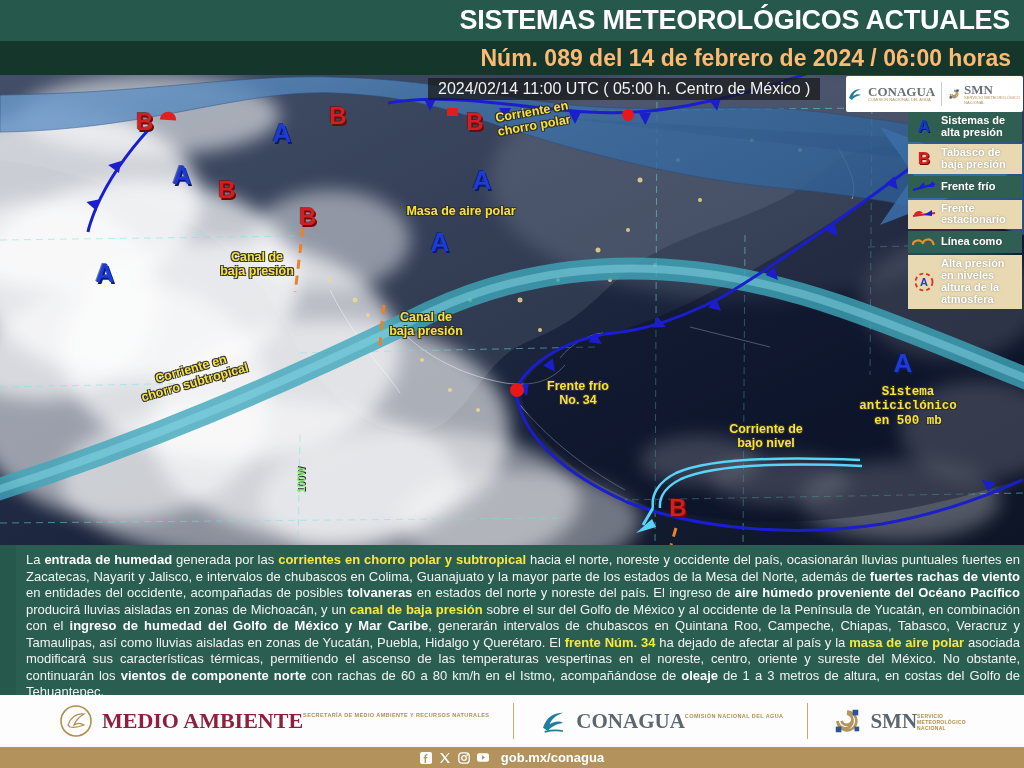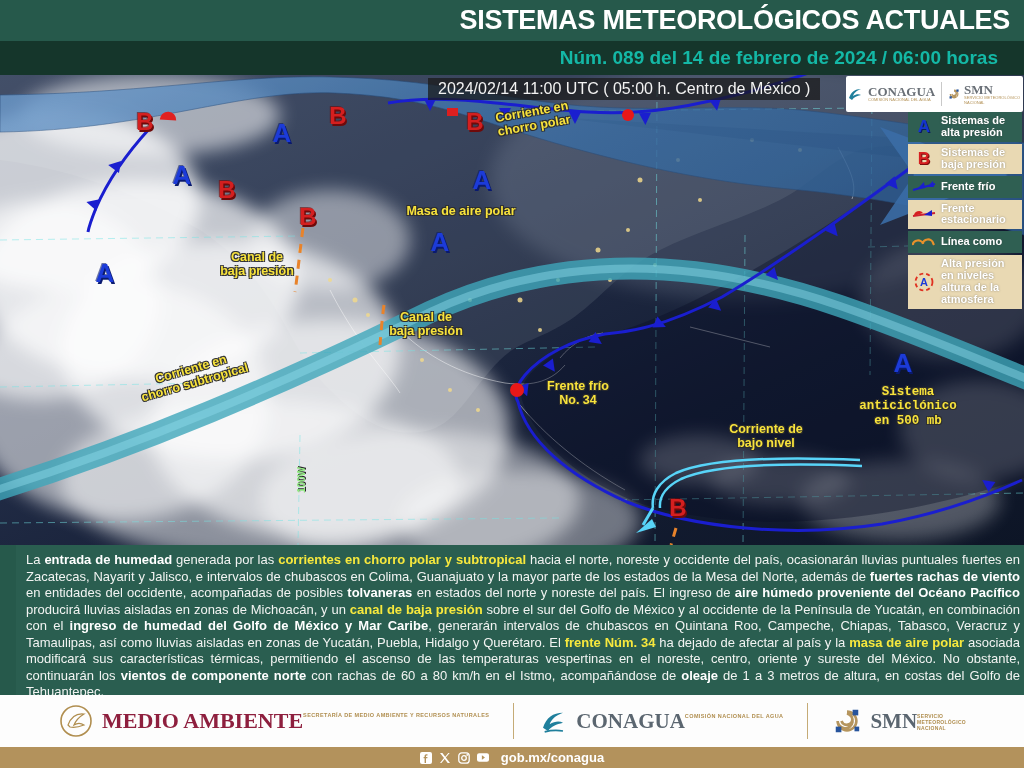--- a/index.html
+++ b/index.html
@@ -6,21 +6,21 @@
     font-family:"Liberation Sans","DejaVu Sans",sans-serif;background:#26594b;}
   .stage{position:relative;width:1024px;height:768px;}
 
   
   .hdr-top{position:absolute;left:0;top:0;width:1024px;height:41px;background:#26594b;
     display:flex;align-items:center;justify-content:flex-end;}
   .hdr-top .title{color:#fff;font-weight:800;font-size:27px;letter-spacing:-.3px;
     padding-right:14px;transform:scaleY(1.04);}
   .hdr-sub{position:absolute;left:0;top:41px;width:1024px;height:34px;background:#15362b;
     display:flex;align-items:center;justify-content:flex-end;}
-  .hdr-sub .subtitle{color:#14b8a6;font-weight:700;font-size:19px;padding-right:26px;}
+  .hdr-sub .subtitle{color:#fdba74;font-weight:700;font-size:23px;padding-right:13px;}
 
   
   .map{position:absolute;left:0;top:75px;width:1024px;height:470px;overflow:hidden;
     background:linear-gradient(155deg,#33405c 0%,#242f4a 35%,#141d33 70%,#0d1526 100%);}
   .map svg.base{position:absolute;left:0;top:0;}
   .overlay{position:absolute;left:0;top:0;width:1024px;height:470px;border-radius:30px;}
 
   .timestamp{position:absolute;left:428px;top:3px;background:rgba(25,25,25,.74);
     color:#f2f2f2;font-size:16px;font-weight:400;padding:2px 10px;white-space:nowrap;}
 
@@ -270,21 +270,21 @@
           <div class="legend-row dark">
             <span class="legend-icon">
               <span class="leg-A">A</span>
             </span>
             <span class="legend-label">Sistemas de alta presión</span>
           </div>
           <div class="legend-row light">
             <span class="legend-icon">
               <span class="leg-B">B</span>
             </span>
-            <span class="legend-label">Sistemas de baja presión</span>
+            <span class="legend-label">Tabasco de baja presión</span>
           </div>
           <div class="legend-row dark">
             <span class="legend-icon">
               <svg width="24" height="13" viewBox="0 0 24 13">
                 <path d="M1,10 L23,4" stroke="#1a1ecf" stroke-width="2" fill="none"></path>
                 <path d="M5,9 L12,2 L13,8 Z" fill="#1a1ecf"></path>
                 <path d="M15,7 L21,1 L22,7 Z" fill="#1a1ecf"></path>
               </svg>
             </span>
             <span class="legend-label">Frente frío</span>

